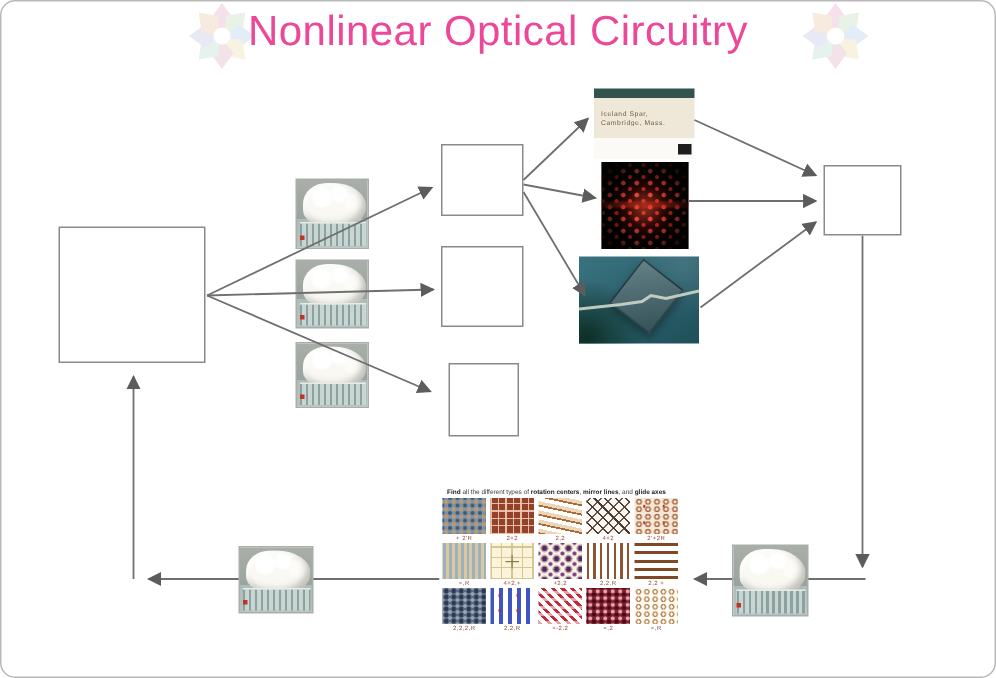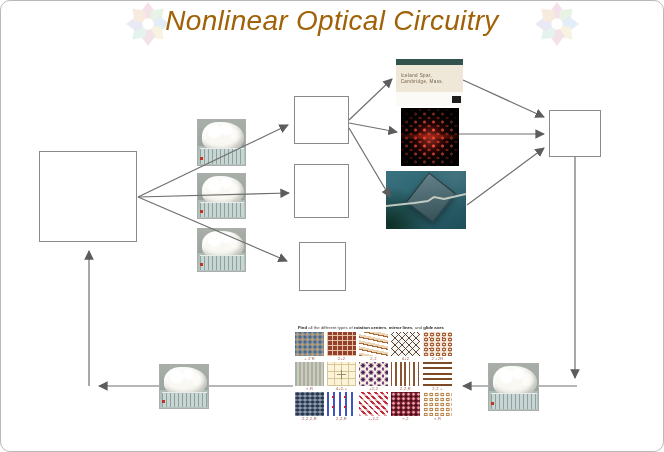--- a/index.html
+++ b/index.html
@@ -4,21 +4,21 @@
 <style>
   html,body{margin:0;padding:0;background:#ffffff;}
   #canvas{
     position:relative;width:664px;height:452px;background:#fff;
     border:1px solid #b9b9b9;border-radius:10px;overflow:hidden;
     font-family:"Liberation Sans", sans-serif;box-sizing:border-box;
   }
   
   .title{
     position:absolute;left:0;top:4px;width:100%;text-align:center;
-    font-size:28px;color:#a16207;letter-spacing:.3px;z-index:2;font-style:italic;
+    font-size:28px;color:#ec4899;letter-spacing:.3px;z-index:2;
   }
   .ornament{position:absolute;width:50px;height:46px;z-index:2;}
   .ornament.left{left:122px;top:0px;}
   .ornament.right{left:531px;top:0px;}
   
   .wbox{position:absolute;background:#fff;border:1.5px solid #8a8a8a;z-index:2;box-sizing:border-box;}
   .box-input {left:38px; top:150px;width:98px;height:91px;}
   .box-mid-1 {left:293px;top:95px; width:55px;height:48px;}
   .box-mid-2 {left:293px;top:163px;width:55px;height:54px;}
   .box-mid-3 {left:298px;top:241px;width:47px;height:49px;}

